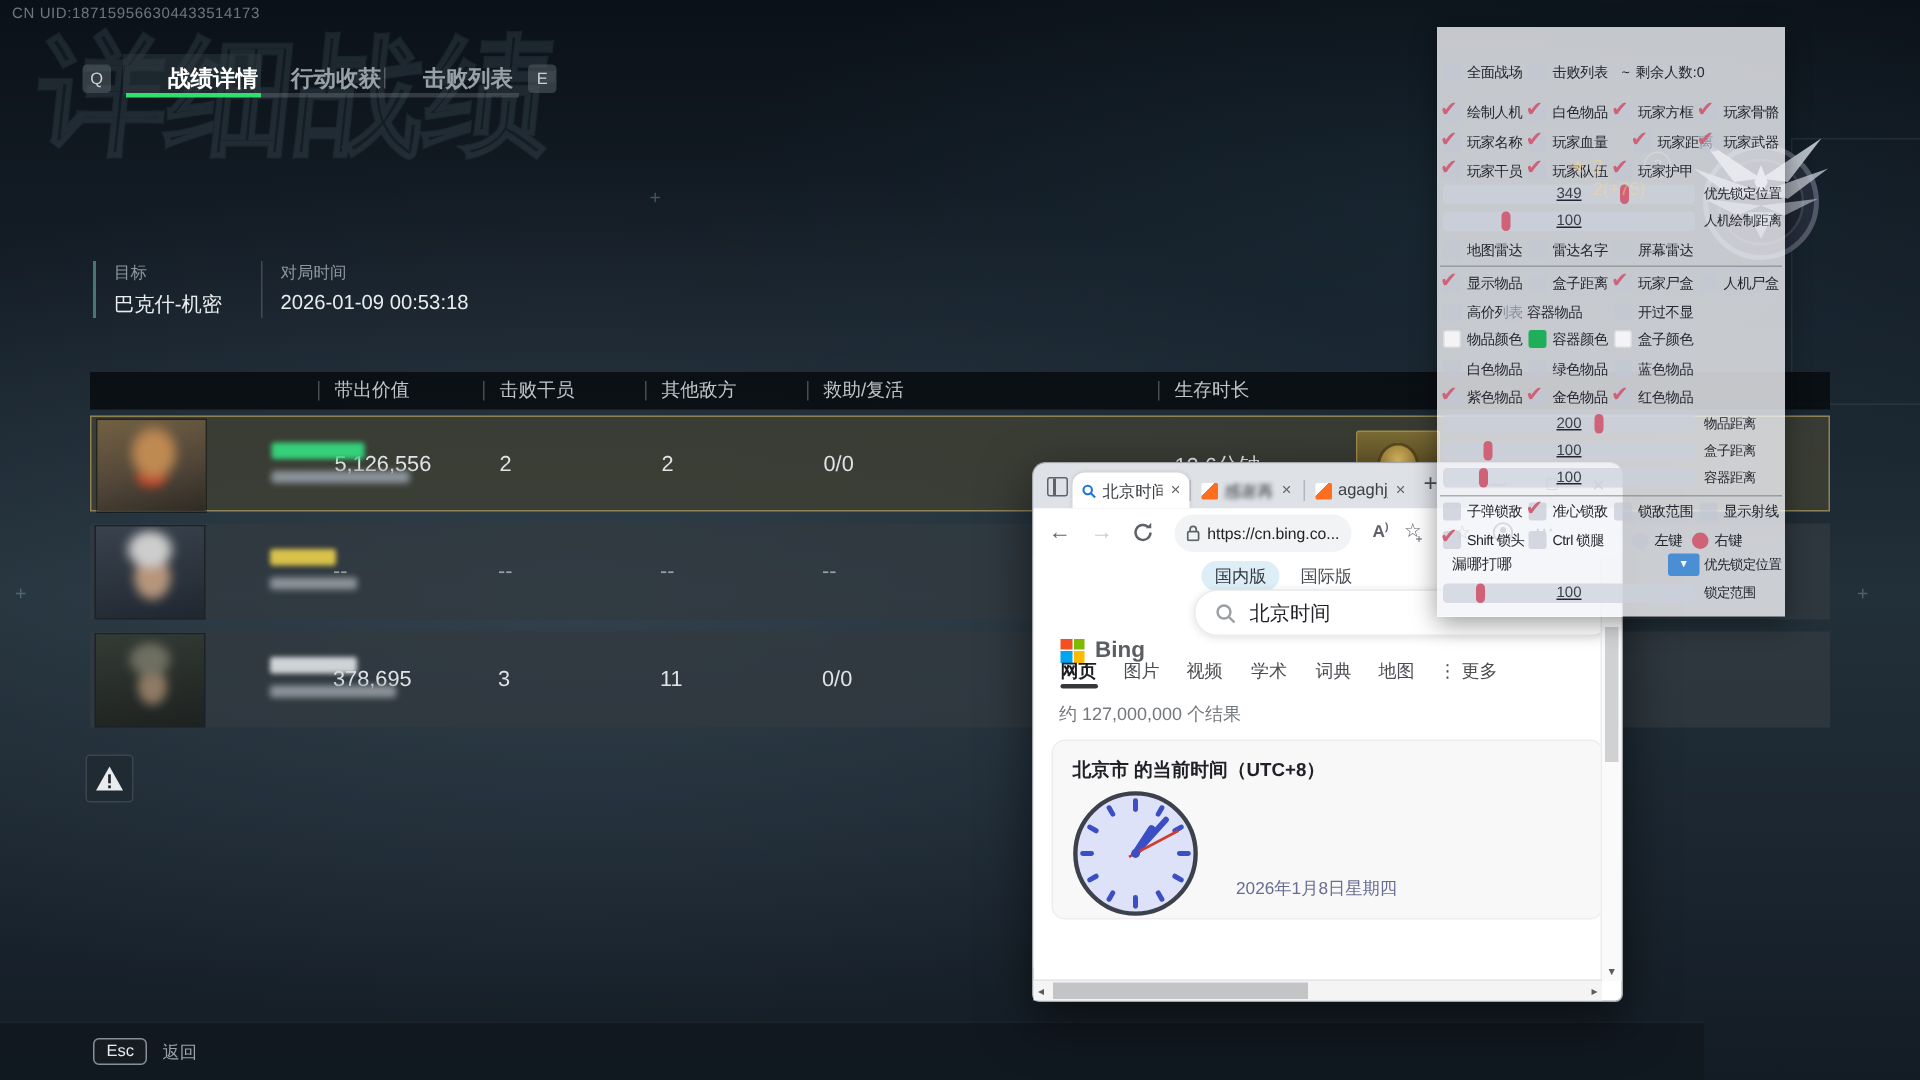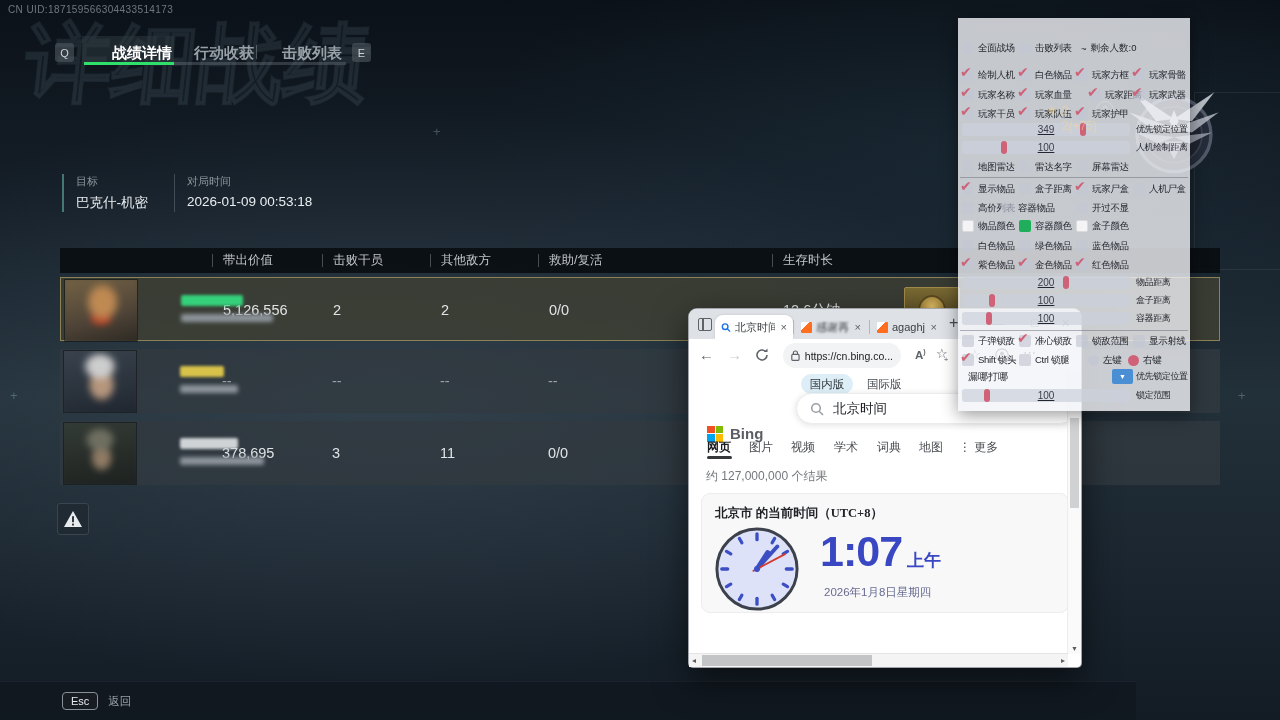--- a/index.html
+++ b/index.html
@@ -109,21 +109,21 @@
   .sbox{position:absolute;left:107px;top:21px;width:280px;height:31px;background:#fff;border:1px solid #ececee;
     border-radius:16px;box-shadow:0 1px 6px rgba(32,33,36,.14);display:flex;align-items:center;padding:0 13px;box-sizing:border-box;gap:9px;}
   .sbox .q{font-size:13.5px;color:#1f2126;}
   .bt{position:absolute;top:67px;font-size:12px;color:#4a4d52;}
   .bt.on{color:#1b1d21;font-weight:700;}
   .btul{position:absolute;left:18px;top:84px;width:25px;height:3px;background:#35373b;border-radius:2px;}
   .more{position:absolute;left:270px;top:67px;font-size:12px;color:#4a4d52;}
   .results{position:absolute;left:17px;top:96px;font-size:12px;color:#74777c;}
   .card{position:absolute;left:12px;top:121px;width:368px;height:120px;background:#f8f8f9;border:1px solid #ededef;
     border-radius:9px;box-sizing:border-box;}
-  .cardt{position:absolute;left:13px;top:11px;font-size:12.5px;font-weight:700;color:#1f2126;font-family:Liberation Serif, serif;}
+  .cardt{position:absolute;left:13px;top:11px;font-size:12.5px;font-weight:700;color:#1f2126;}
   .clock{position:absolute;left:11px;top:31px;}
   .bigtime{position:absolute;left:118px;top:33px;display:flex;align-items:baseline;color:#3947c3;}
   .bigtime .t{font-size:43px;font-weight:700;letter-spacing:-1px;}
   .bigtime .m{font-size:17px;font-weight:700;margin-left:5px;}
   .cdate{position:absolute;left:122px;top:91px;font-size:11.5px;color:#676c92;}
   .hscroll{position:absolute;left:0;bottom:0;width:calc(100% - 13px);height:13px;background:#f4f4f5;border-top:1px solid #e4e4e6;}
   .hthumb{position:absolute;left:13px;top:1px;width:170px;height:11px;background:#c3c4c6;}
   .harrow{position:absolute;top:2px;font-size:8px;color:#5c5c5c;}
   .vscroll{position:absolute;right:0;top:63px;bottom:13px;width:13px;background:#fafafa;border-left:1px solid #ededef;}
   .vthumb{position:absolute;left:2px;top:46px;width:9px;height:90px;background:#d0d1d3;}
@@ -389,24 +389,20 @@
             <line x1="45" y1="9" x2="45" y2="14" transform="rotate(210 45 45)"></line>
             <line x1="45" y1="9" x2="45" y2="14" transform="rotate(240 45 45)"></line>
             <line x1="45" y1="9" x2="45" y2="14" transform="rotate(300 45 45)"></line>
             <line x1="45" y1="9" x2="45" y2="14" transform="rotate(330 45 45)"></line>
           </g>
           <line x1="45" y1="45" x2="45" y2="25" stroke="#3b4ec4" stroke-width="5" stroke-linecap="round" transform="rotate(33 45 45)"></line>
           <line x1="45" y1="45" x2="45" y2="14" stroke="#3b4ec4" stroke-width="4" stroke-linecap="round" transform="rotate(42 45 45)"></line>
           <line x1="45" y1="50" x2="45" y2="12" stroke="#d23b2f" stroke-width="1.8" transform="rotate(62 45 45)"></line>
           <circle cx="45" cy="45" r="3" fill="#3b4ec4"></circle>
         </svg>
-        <div class="bigtime">
-          <span class="t">1:07</span>
-          <span class="m">上午</span>
-        </div>
         <div class="cdate">2026年1月8日星期四</div>
       </div>
     </div>
 
     <div class="vscroll">
       <div class="vthumb"></div>
       <span class="varrow">▼</span>
     </div>
     <div class="hscroll">
       <span class="harrow" style="left:3px">◂</span>

